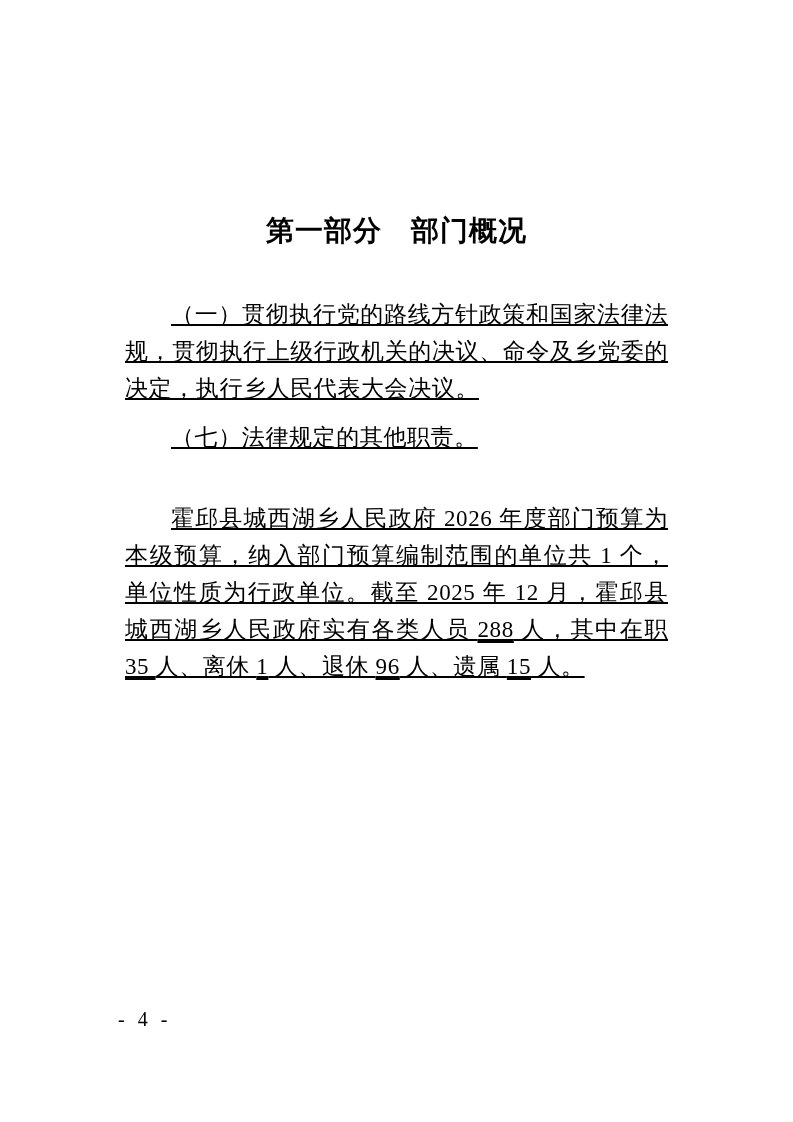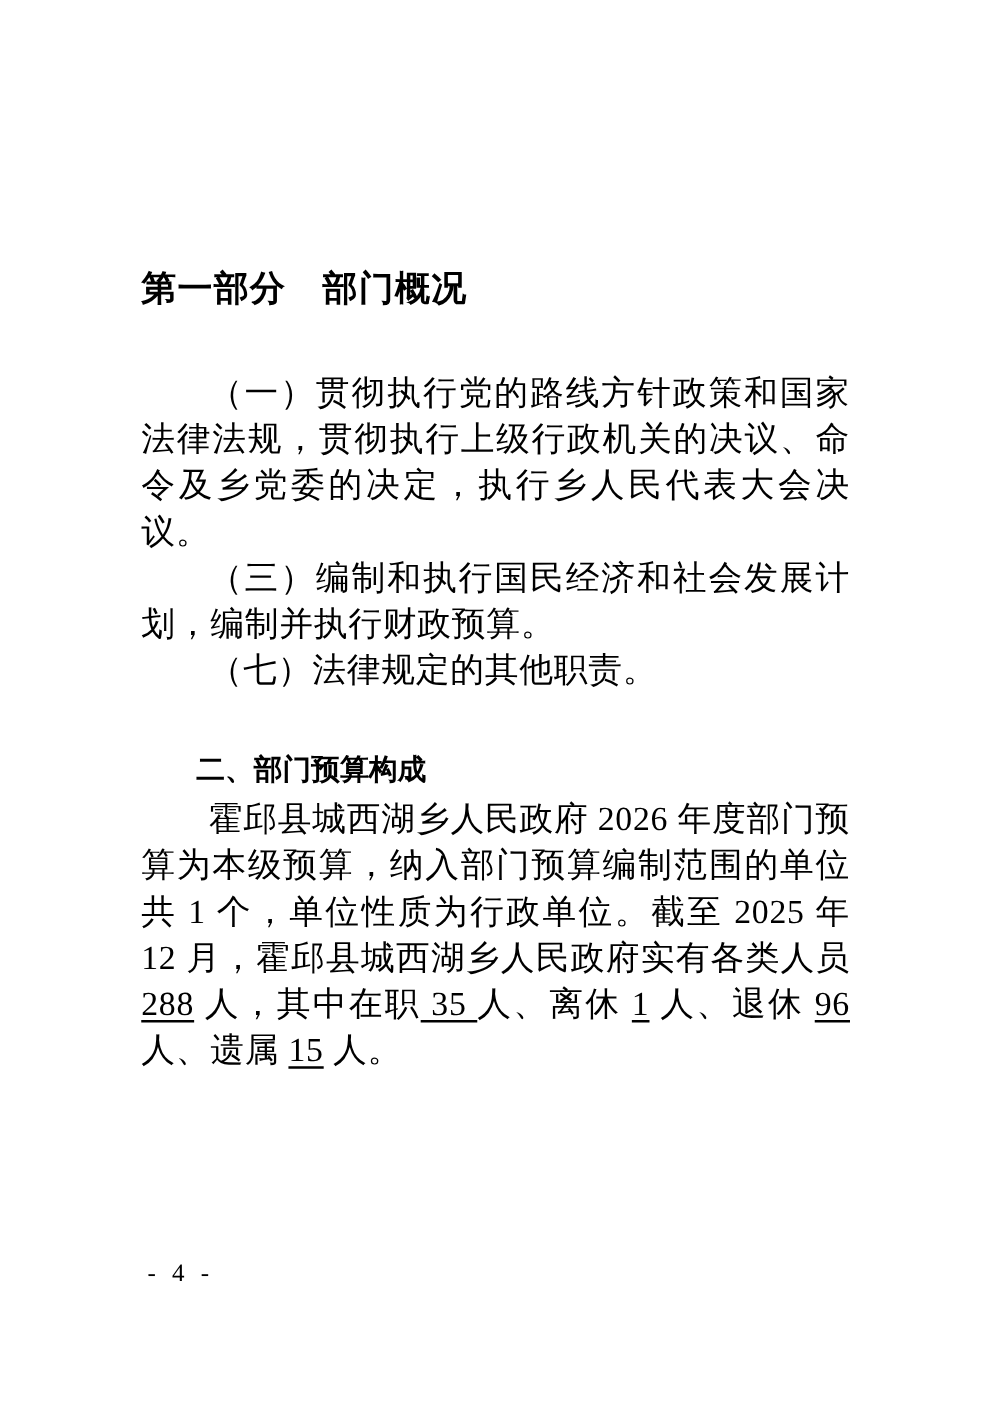--- a/index.html
+++ b/index.html
@@ -17,38 +17,39 @@
     padding: 212px 113px 0 113px;
     font-family: "Liberation Serif", serif;
     overflow: hidden;
   }
   .doc-title {
     margin: 0 0 46px 0;
     font-family: "Liberation Sans", sans-serif;
     font-weight: 700;
     font-size: 28px;
     line-height: 38px;
-    text-align: left;
+    text-align: center;
     letter-spacing: 1px;
   }
   .sec-heading {
     margin: 0 0 6px 0;
     font-family: "Liberation Sans", sans-serif;
     font-weight: 700;
     font-size: 23px;
     line-height: 32px;
     text-indent: 44px;
   }
   .body-p {
-    margin: 0;
-    font-size: 27px;
+    margin: 12px;
+    font-size: 23px;
     line-height: 37px;
     text-align: justify;
     text-indent: 2em;
     letter-spacing: 0.6px;
+    text-decoration: underline;
   }
   .sec2 {
     margin-top: 44px;
   }
   .u {
     text-decoration: underline;
     text-underline-offset: 4px;
   }
   .page-number {
     position: absolute;
@@ -62,26 +63,24 @@
 </style>
 </head>
 <body>
 
 <div class="page">
 
   <h1 class="doc-title">第一部分　部门概况</h1>
 
   <section>
     <p class="body-p">（一）贯彻执行党的路线方针政策和国家法律法规，贯彻执行上级行政机关的决议、命令及乡党委的决定，执行乡人民代表大会决议。</p>
-    <p class="body-p">（三）编制和执行国民经济和社会发展计划，编制并执行财政预算。</p>
     <p class="body-p">（七）法律规定的其他职责。</p>
   </section>
 
   <section class="sec2">
-    <h2 class="sec-heading">二、部门预算构成</h2>
     <p class="body-p">
       <span>霍邱县城西湖乡人民政府 2026 年度部门预算为本级预算，纳入部门预算编制范围的单位共 1 个，单位性质为行政单位。截至 2025 年 12 月，霍邱县城西湖乡人民政府实有各类人员 </span><span class="u">288</span><span> 人，其中在职</span><span class="u"> 35 </span><span>人、离休 </span><span class="u">1</span><span> 人、退休 </span><span class="u">96</span><span> 人、遗属 </span><span class="u">15</span><span> 人。</span>
     </p>
   </section>
 
   <div class="page-number">- 4 -</div>
 
 </div>
 
 </body></html>

